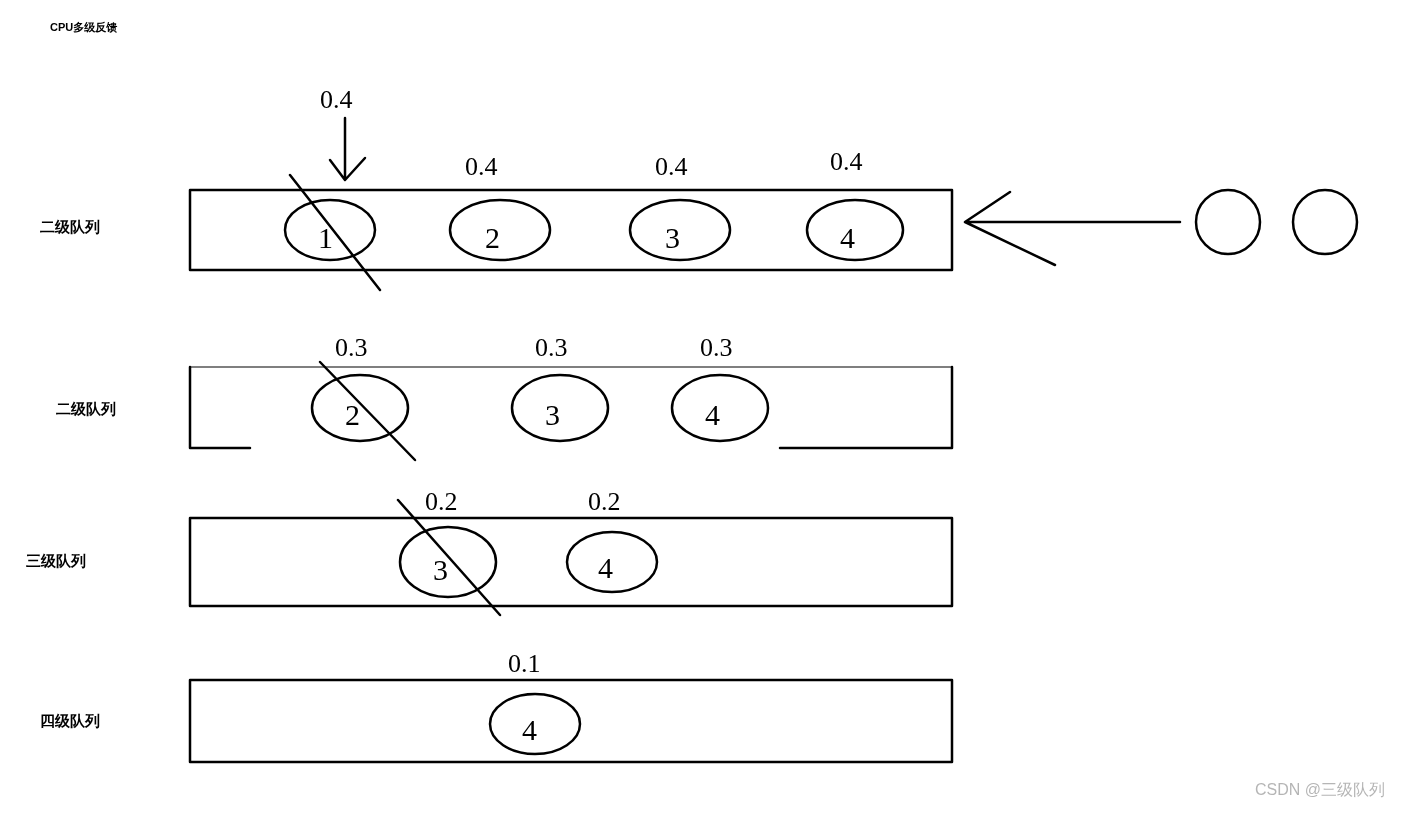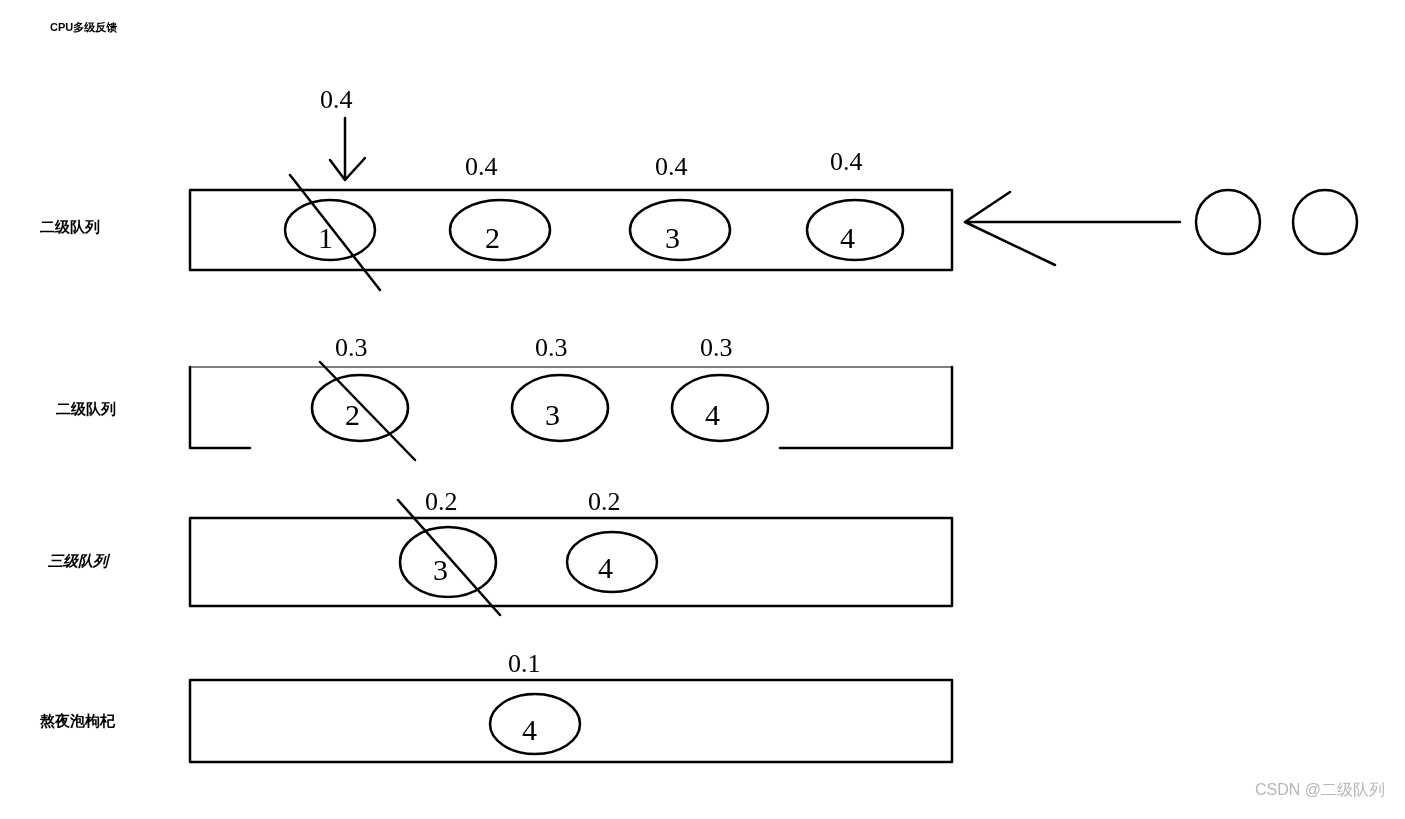--- a/index.html
+++ b/index.html
@@ -12,22 +12,22 @@
   .txt{font-family:"Comic Sans MS","Segoe Script",cursive;font-size:30px;fill:#000;}
   .txtsm{font-family:"Comic Sans MS","Segoe Script",cursive;font-size:26px;fill:#000;}
 </style>
 </head>
 <body>
 
 <div class="title">CPU多级反馈</div>
 
 <div class="qlabel" style="left:40px;top:218px;">二级队列</div>
 <div class="qlabel" style="left:56px;top:400px;">二级队列</div>
-<div class="qlabel" style="left:48px;top:552px;font-style:italic;">三级队列</div>
-<div class="qlabel" style="left:40px;top:712px;">熬夜泡枸杞</div>
+<div class="qlabel" style="left:26px;top:552px;">三级队列</div>
+<div class="qlabel" style="left:40px;top:712px;">四级队列</div>
 
 <svg width="1405" height="819">
 
   <rect x="190" y="190" width="762" height="80" class="hand"></rect>
 
   <ellipse cx="330" cy="230" rx="45" ry="30" class="hand"></ellipse>
   <text x="318" y="248" class="txt">1</text>
   <ellipse cx="500" cy="230" rx="50" ry="30" class="hand"></ellipse>
   <text x="485" y="248" class="txt">2</text>
   <ellipse cx="680" cy="230" rx="50" ry="30" class="hand"></ellipse>
@@ -79,13 +79,13 @@
 
   <rect x="190" y="680" width="762" height="82" class="hand"></rect>
 
   <ellipse cx="535" cy="724" rx="45" ry="30" class="hand"></ellipse>
   <text x="522" y="740" class="txt">4</text>
 
   <text x="508" y="672" class="txtsm">0.1</text>
 
 </svg>
 
-<div class="watermark">CSDN @二级队列</div>
+<div class="watermark">CSDN @三级队列</div>
 
 </body></html>

